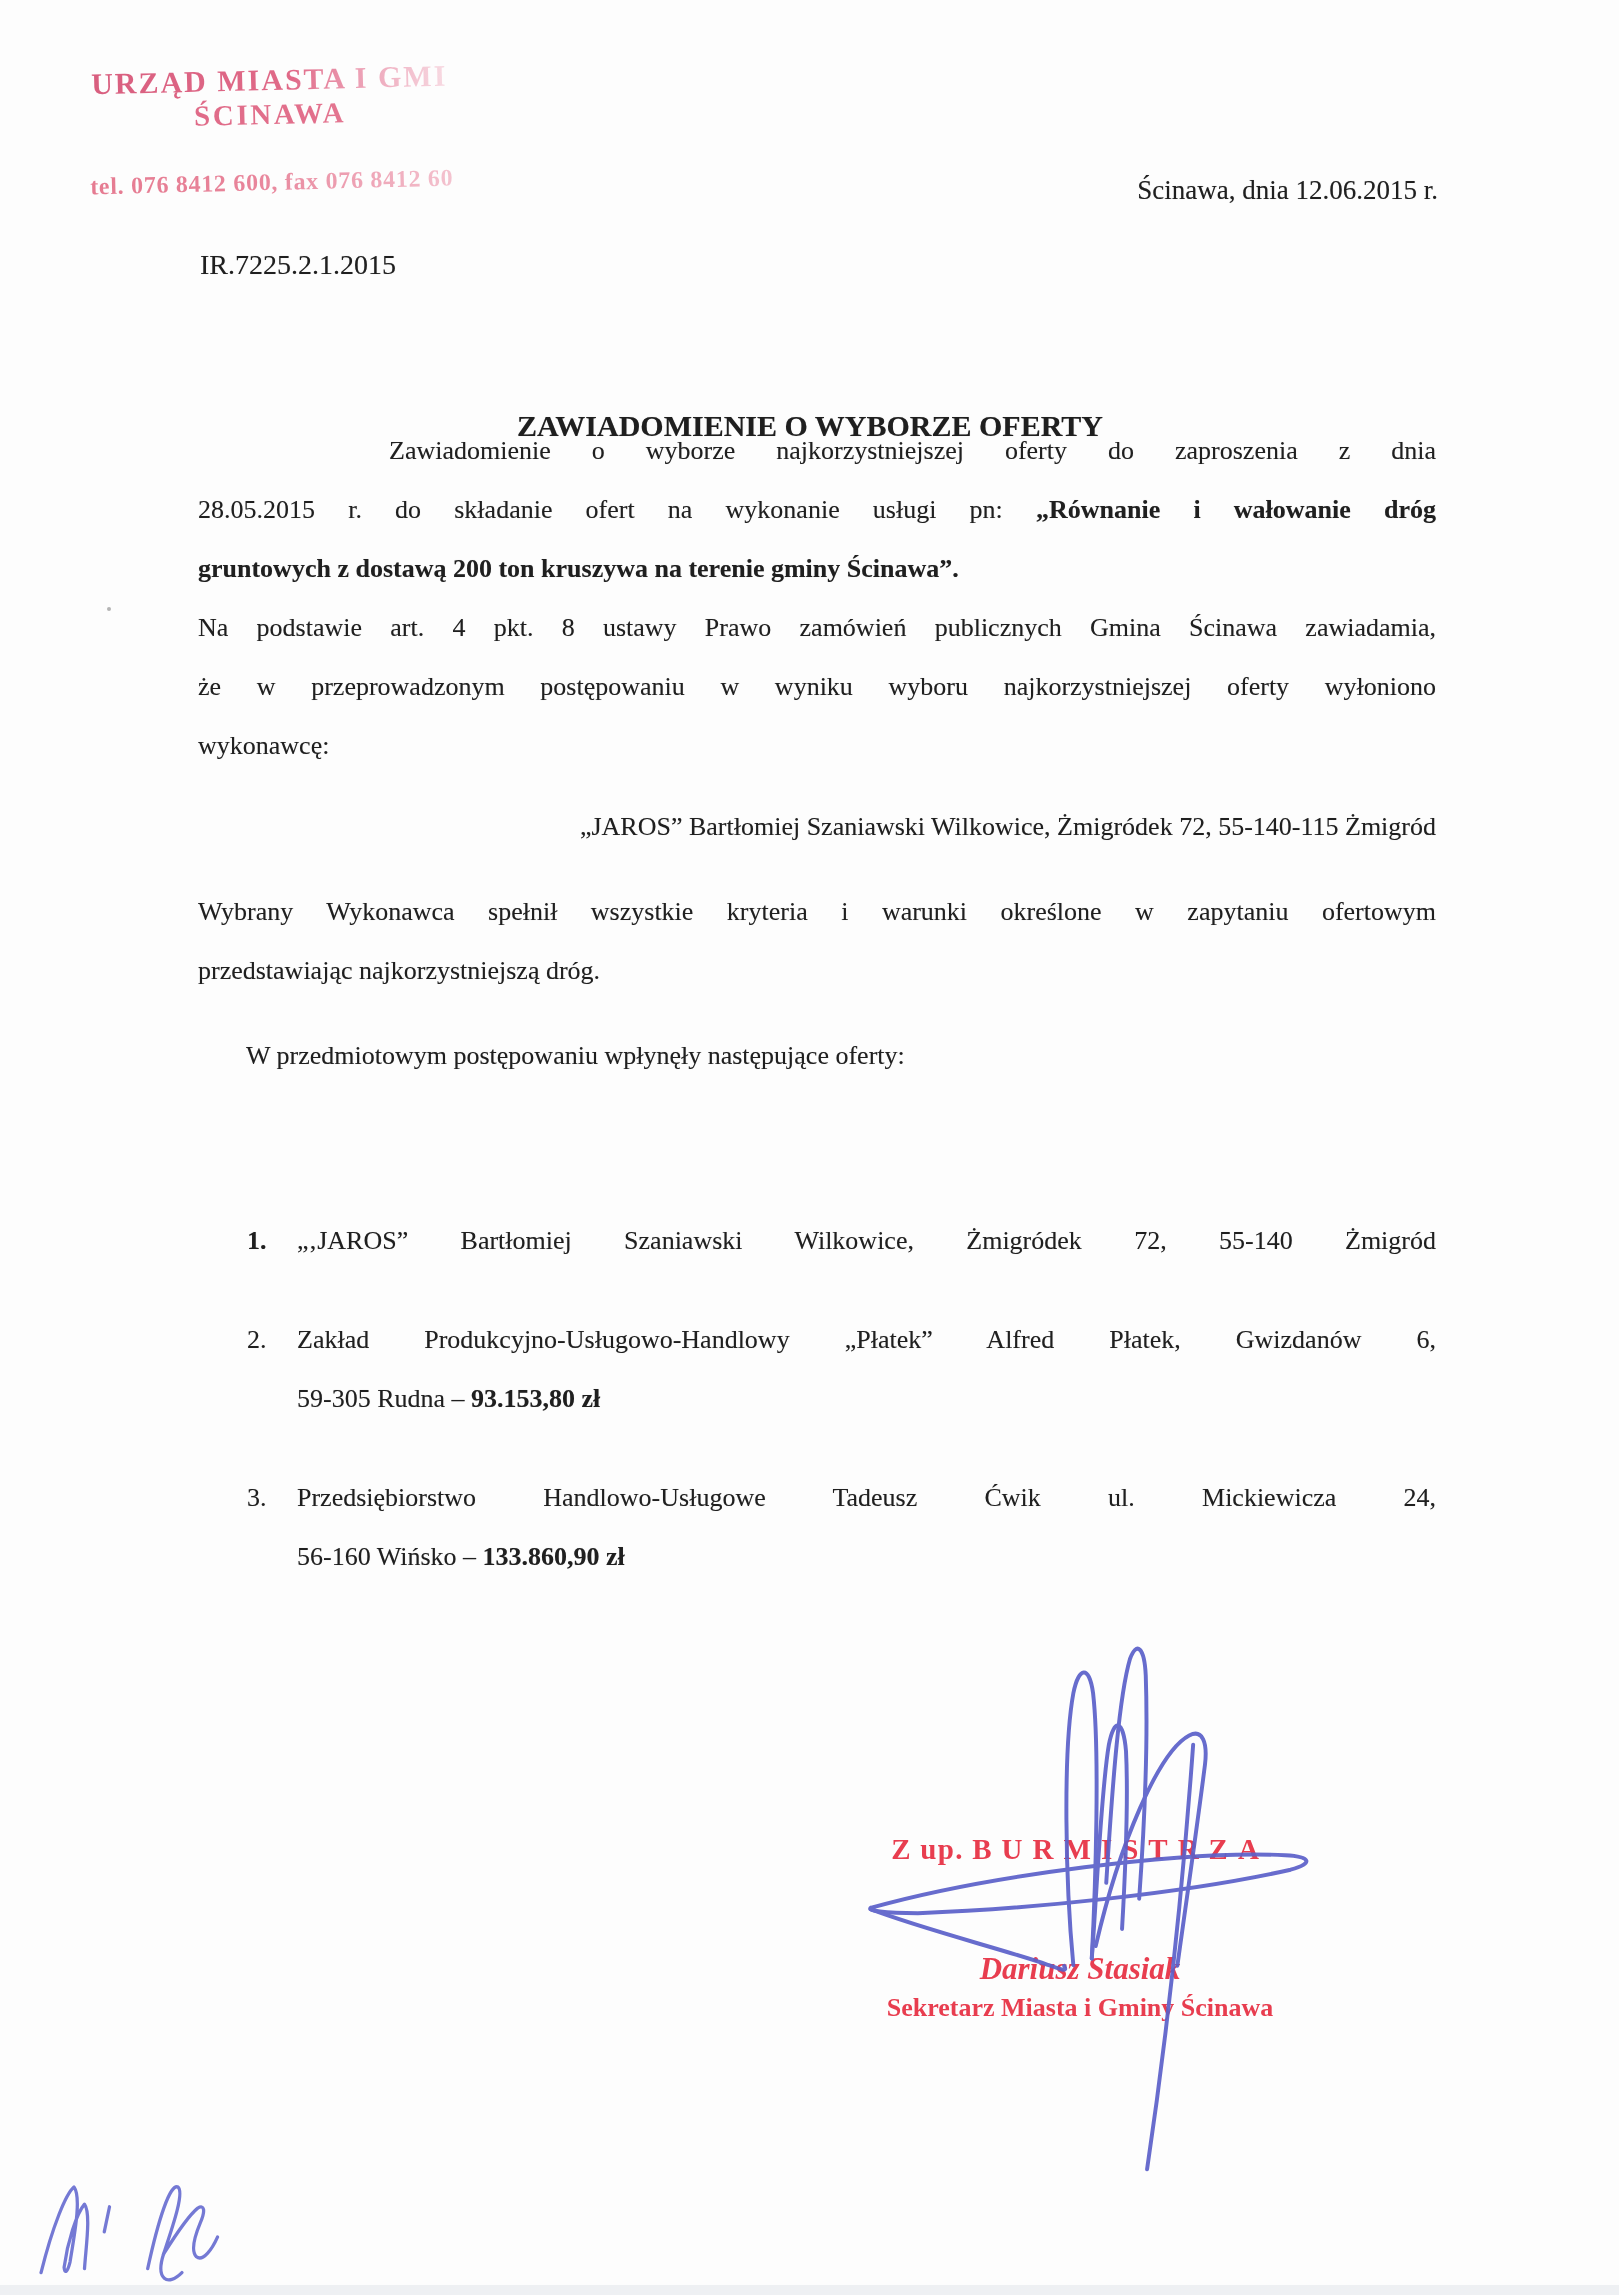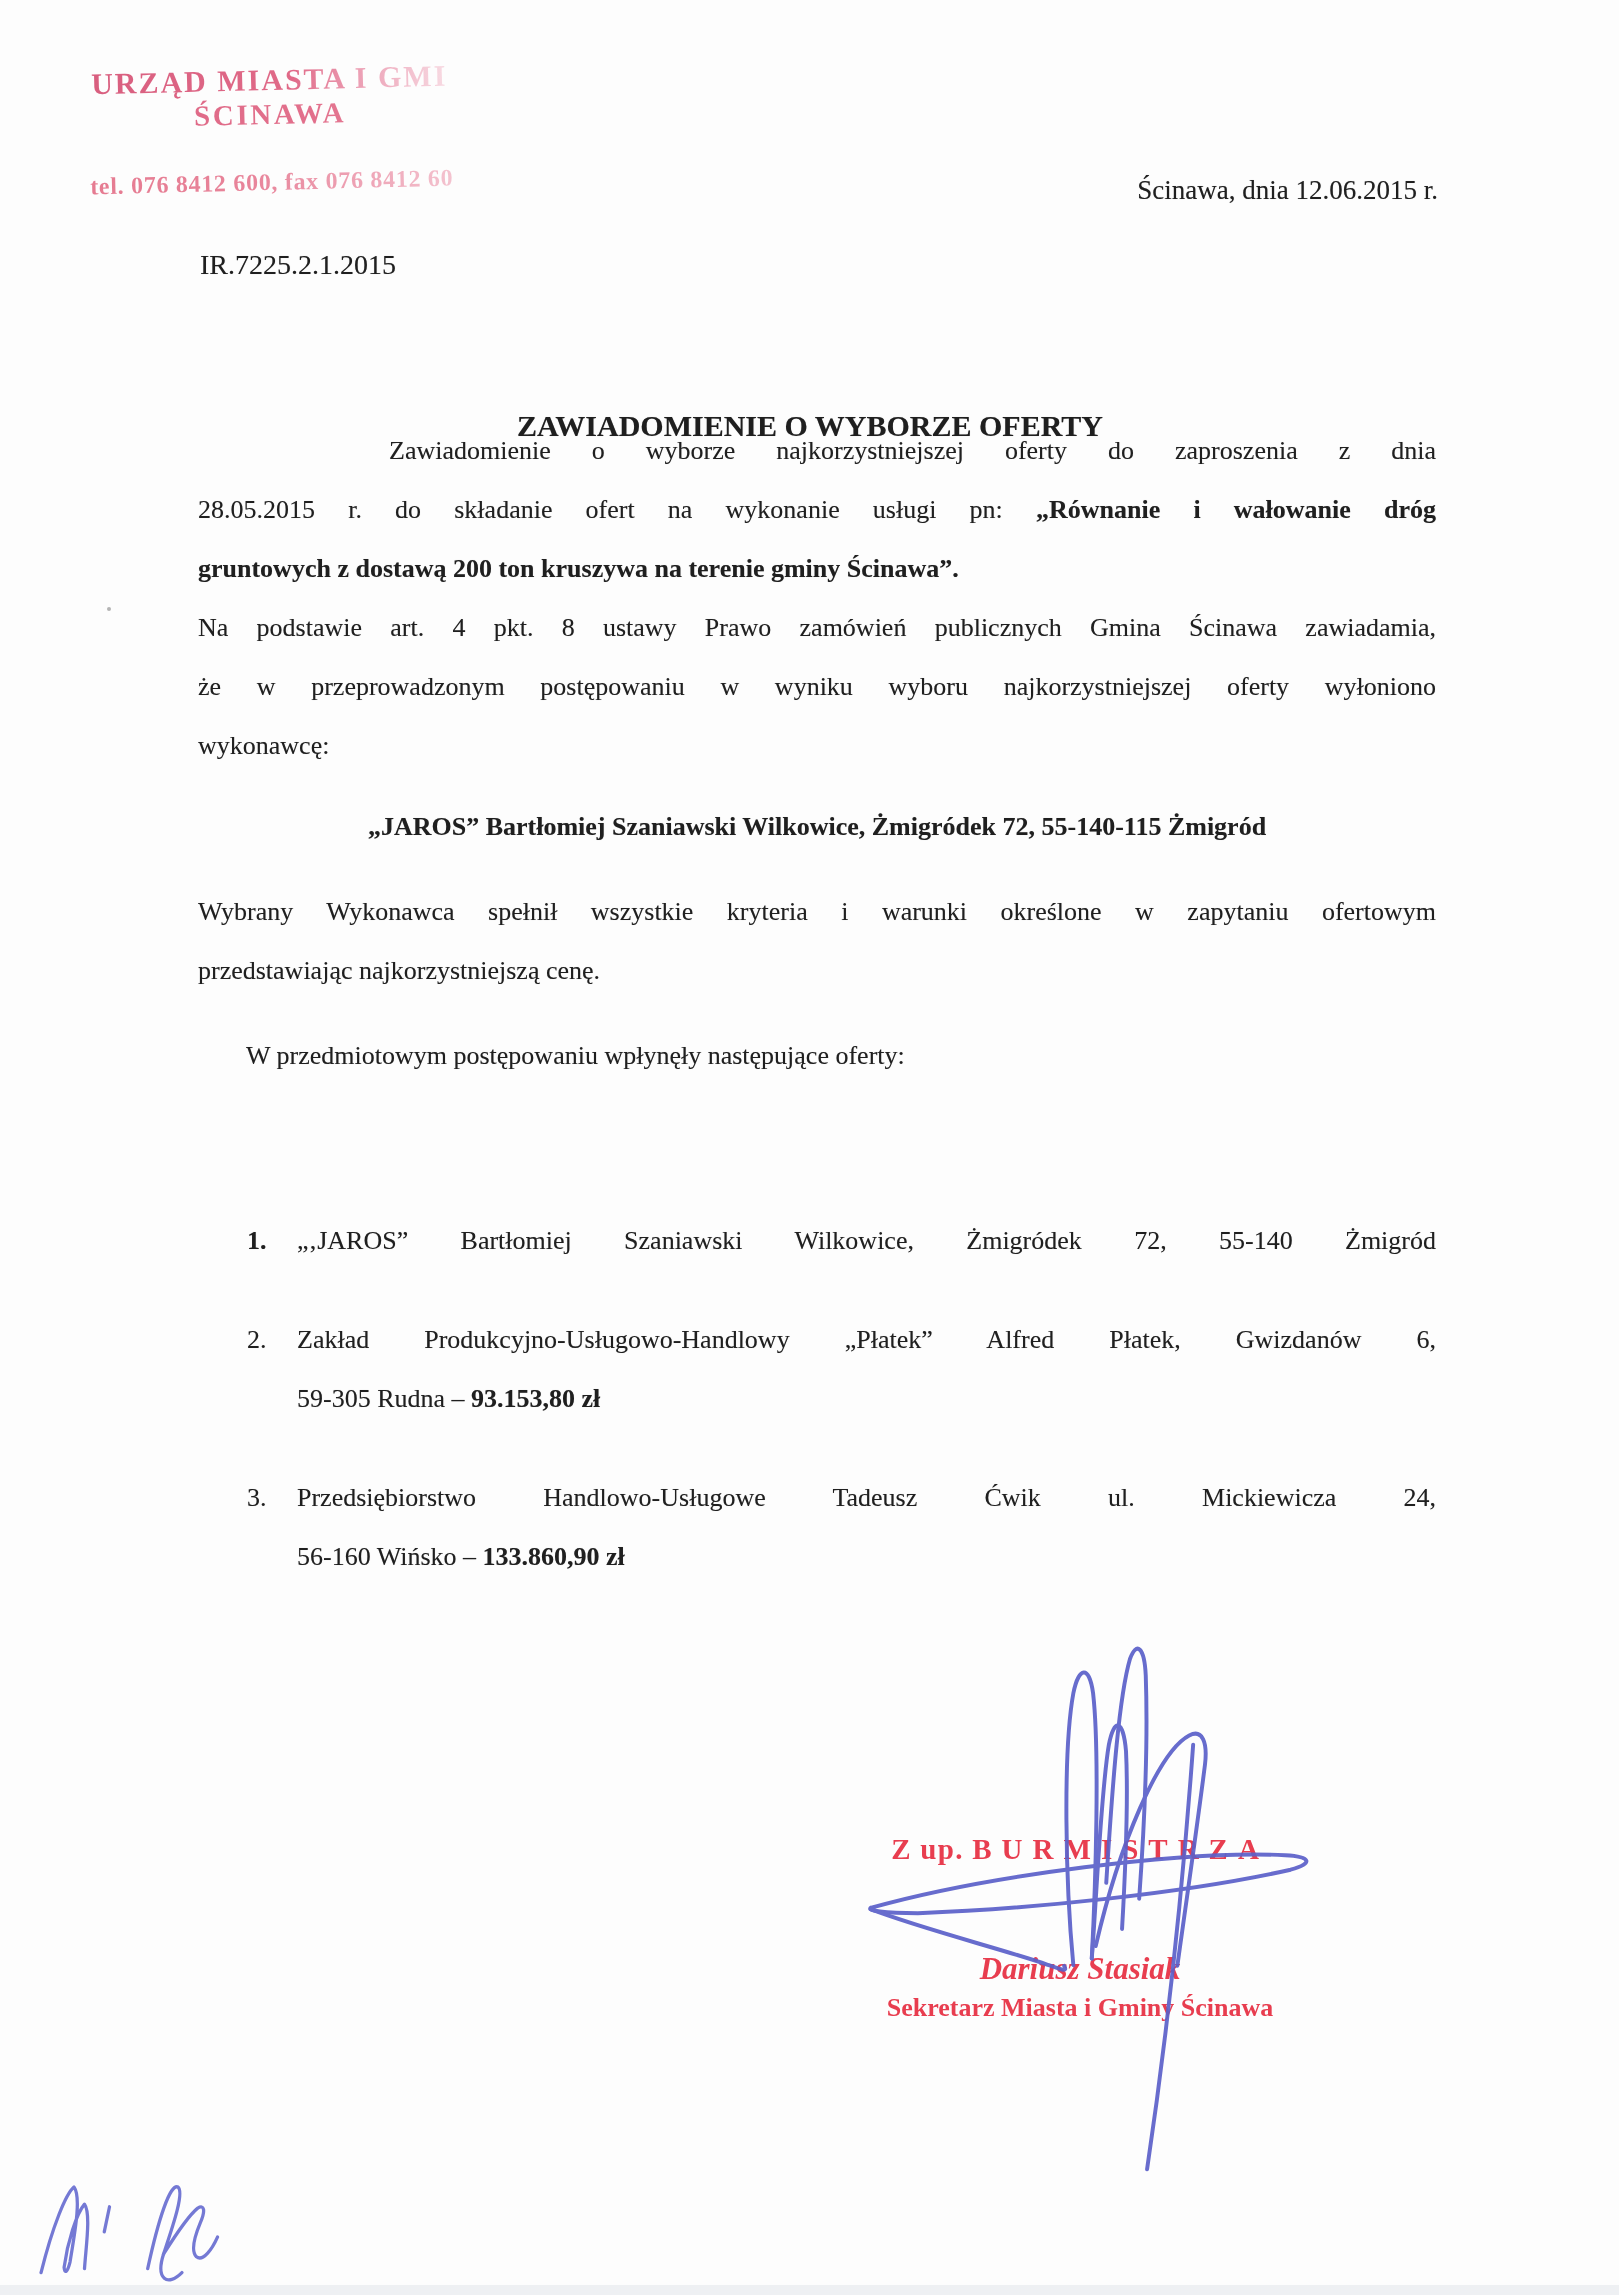--- a/index.html
+++ b/index.html
@@ -49,21 +49,21 @@
   }
   
   .doc-body {
     position:absolute; left:198px; top:421px; width:1238px;
     font-size:26px; text-shadow:0 0 0.7px rgba(0,0,0,0.3);
   }
   .bline { line-height:59px; text-align:justify; text-align-last:justify; }
   .bline-last { line-height:59px; text-align:left; }
   .indent { padding-left:191px; }
   .bold { font-weight:bold; }
-  .winner-line { margin-top:22.4px; line-height:59px; font-weight:bold; text-align:center; }
+  .winner-line { margin-top:22.4px; line-height:59px; font-weight:normal; text-align:right; }
   .p3 { margin-top:26px; }
   .p4 { margin-top:26px;margin-left:48px; }
   .offers { margin-top:126px; }
   .offer { position:relative; padding-left:99px; }
   .offer + .offer { margin-top:40px; }
   .offer-num { position:absolute; left:49px; top:0; line-height:59px; font-weight:bold; }
   .offer .num-normal { font-weight:normal; }
   
   .sig-block {
     position:absolute; left:823px; top:1832px; width:514px;
@@ -113,21 +113,21 @@
     <div>
       <div class="bline">Na podstawie art. 4 pkt. 8 ustawy Prawo zamówień publicznych Gmina Ścinawa zawiadamia,</div>
       <div class="bline">że w przeprowadzonym postępowaniu w wyniku wyboru najkorzystniejszej oferty wyłoniono</div>
       <div class="bline-last">wykonawcę:</div>
     </div>
 
     <div class="winner-line">„JAROS” Bartłomiej Szaniawski Wilkowice, Żmigródek 72, 55-140-115 Żmigród</div>
 
     <div class="p3">
       <div class="bline">Wybrany Wykonawca spełnił wszystkie kryteria i warunki określone w zapytaniu ofertowym</div>
-      <div class="bline-last">przedstawiając najkorzystniejszą cenę.</div>
+      <div class="bline-last">przedstawiając najkorzystniejszą dróg.</div>
     </div>
 
     <div class="p4 bline-last">W przedmiotowym postępowaniu wpłynęły następujące oferty:</div>
 
     <div class="offers">
 
       <div class="offer">
         <span class="offer-num">1.</span>
         <div class="bline">„‚JAROS” Bartłomiej Szaniawski Wilkowice, Żmigródek 72, 55-140 Żmigród</div>
       </div>

